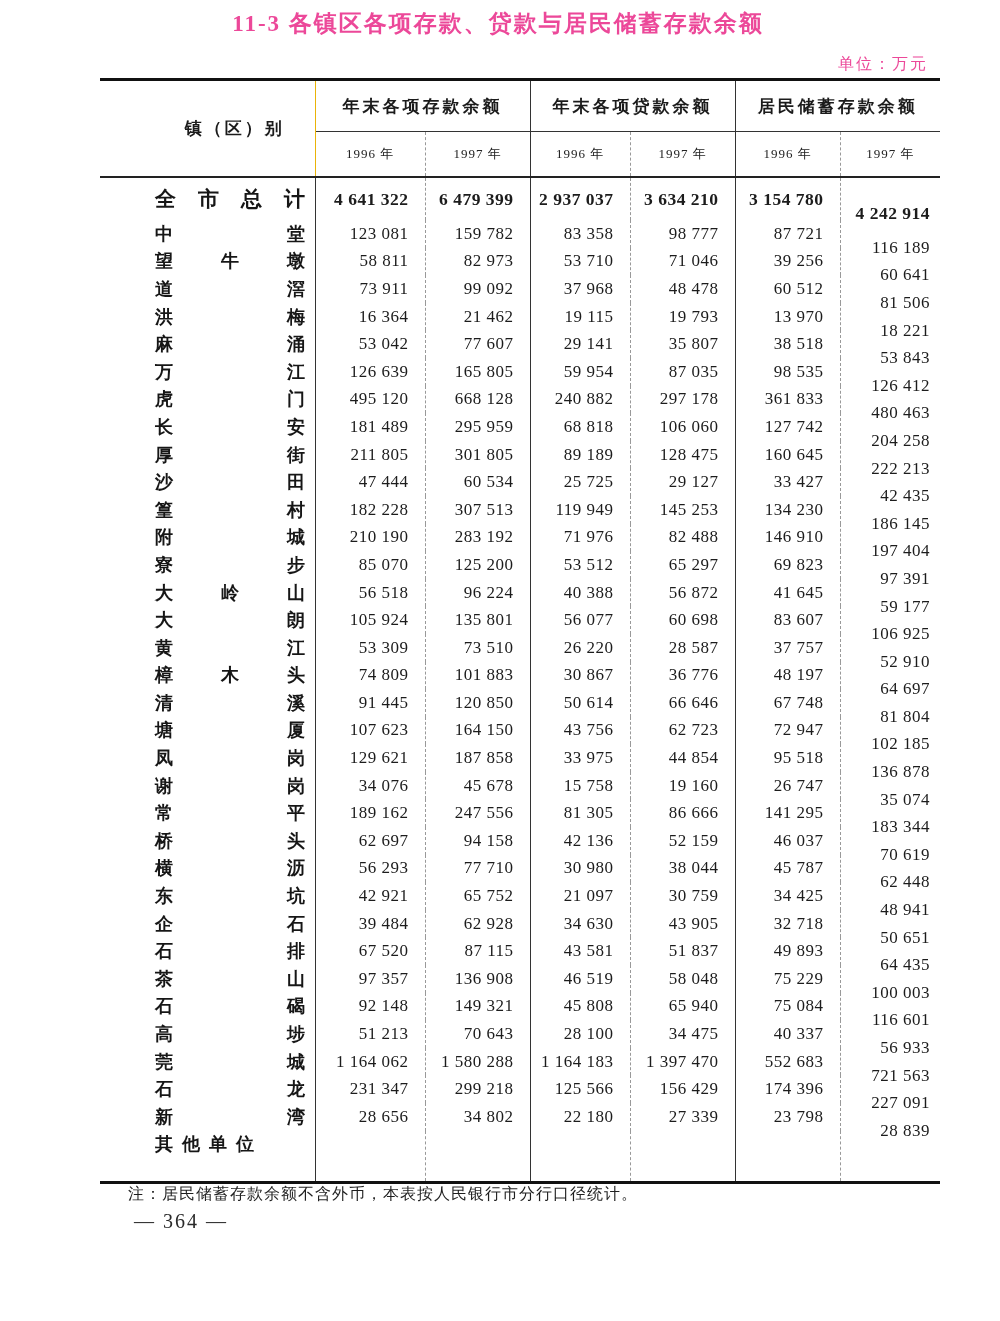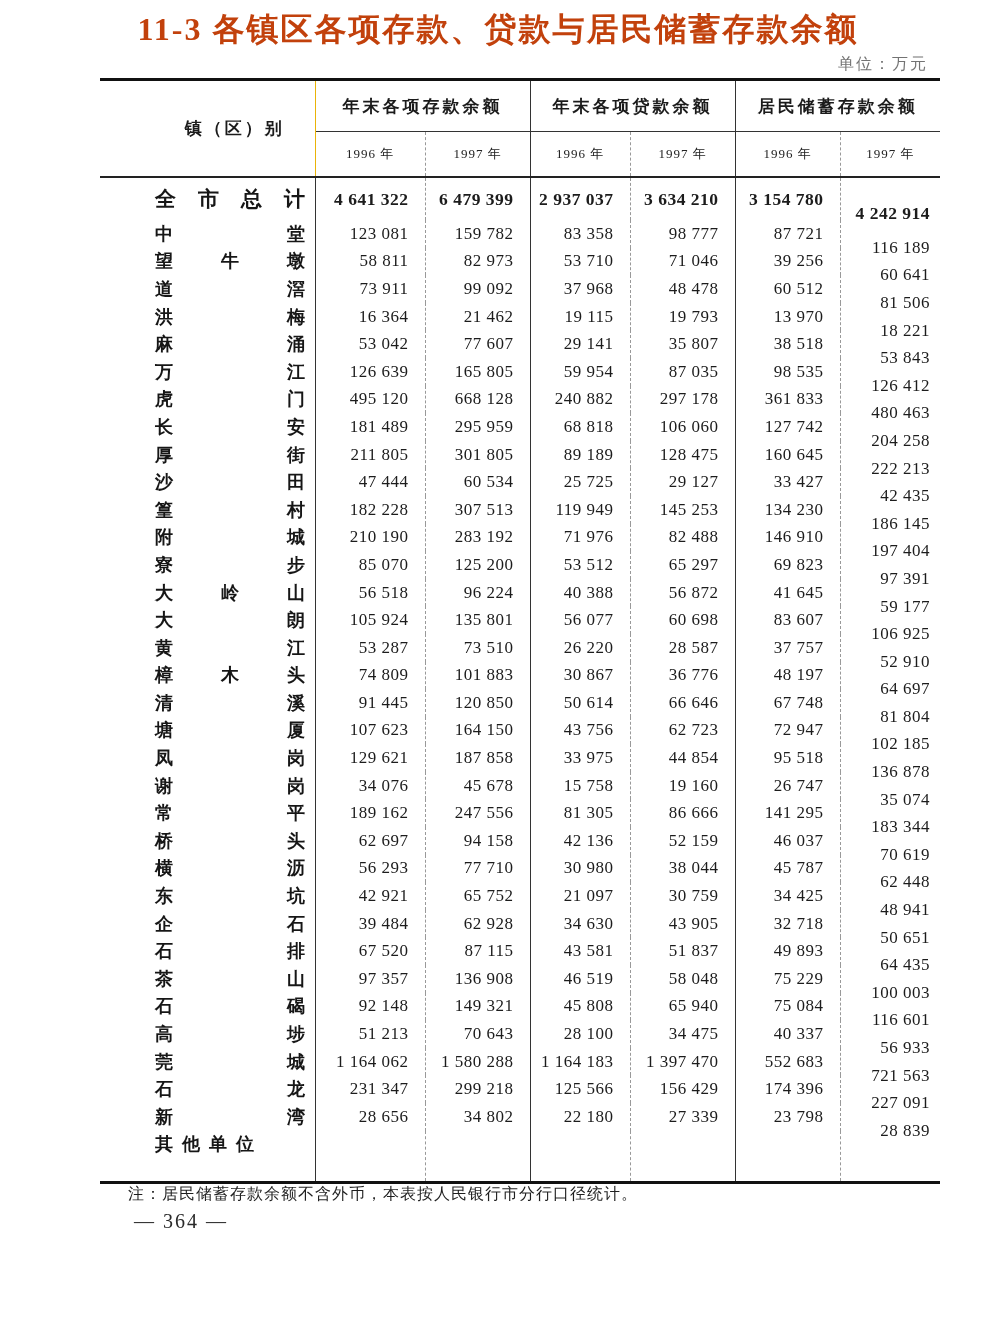--- a/index.html
+++ b/index.html
@@ -3,24 +3,24 @@
 <meta charset="utf-8">
 <style>
   html,body{margin:0;padding:0;}
   body{
     width:1000px;height:1321px;background:#ffffff;position:relative;
     font-family:"Liberation Serif","DejaVu Serif",serif;color:#1b1b1b;
     -webkit-font-smoothing:antialiased;
   }
   .page-title{
     position:absolute;top:8px;left:0;width:996px;text-align:center;
-    font-size:32px;font-weight:600;letter-spacing:2px;color:#c2410c;
+    font-size:23px;font-weight:600;letter-spacing:2px;color:#ec4899;
   }
   .unit-label{
-    position:absolute;top:54px;right:72px;font-size:16px;letter-spacing:2px;color:#737373;
+    position:absolute;top:54px;right:72px;font-size:16px;letter-spacing:2px;color:#ec4899;
   }
   .stat-table{
     position:absolute;left:100px;top:78px;width:840px;
     border-collapse:collapse;table-layout:fixed;
     border-top:3px solid #111;border-bottom:3px solid #111;
   }
   .stat-table th,.stat-table td{padding:0;margin:0;vertical-align:middle;}
   thead tr.group-row th{height:50px;font-size:17px;font-weight:600;letter-spacing:3px;text-align:center;color:#1b1b1b;}
   thead tr.year-row th{height:44px;font-size:13px;font-weight:400;text-align:center;color:#222;letter-spacing:1px;}
   thead{border-bottom:2px solid #222;}
@@ -229,21 +229,21 @@
         <td class="name"><span class="spread">大朗</span></td>
         <td class="num c1">105 924</td>
         <td class="num c2">135 801</td>
         <td class="num c3">56 077</td>
         <td class="num c4">60 698</td>
         <td class="num c5">83 607</td>
         <td class="num c6"><span class="stag">106 925</span></td>
       </tr>
       <tr class="town-row">
         <td class="name"><span class="spread">黄江</span></td>
-        <td class="num c1">53 287</td>
+        <td class="num c1">53 309</td>
         <td class="num c2">73 510</td>
         <td class="num c3">26 220</td>
         <td class="num c4">28 587</td>
         <td class="num c5">37 757</td>
         <td class="num c6"><span class="stag">52 910</span></td>
       </tr>
       <tr class="town-row">
         <td class="name"><span class="spread">樟木头</span></td>
         <td class="num c1">74 809</td>
         <td class="num c2">101 883</td>

